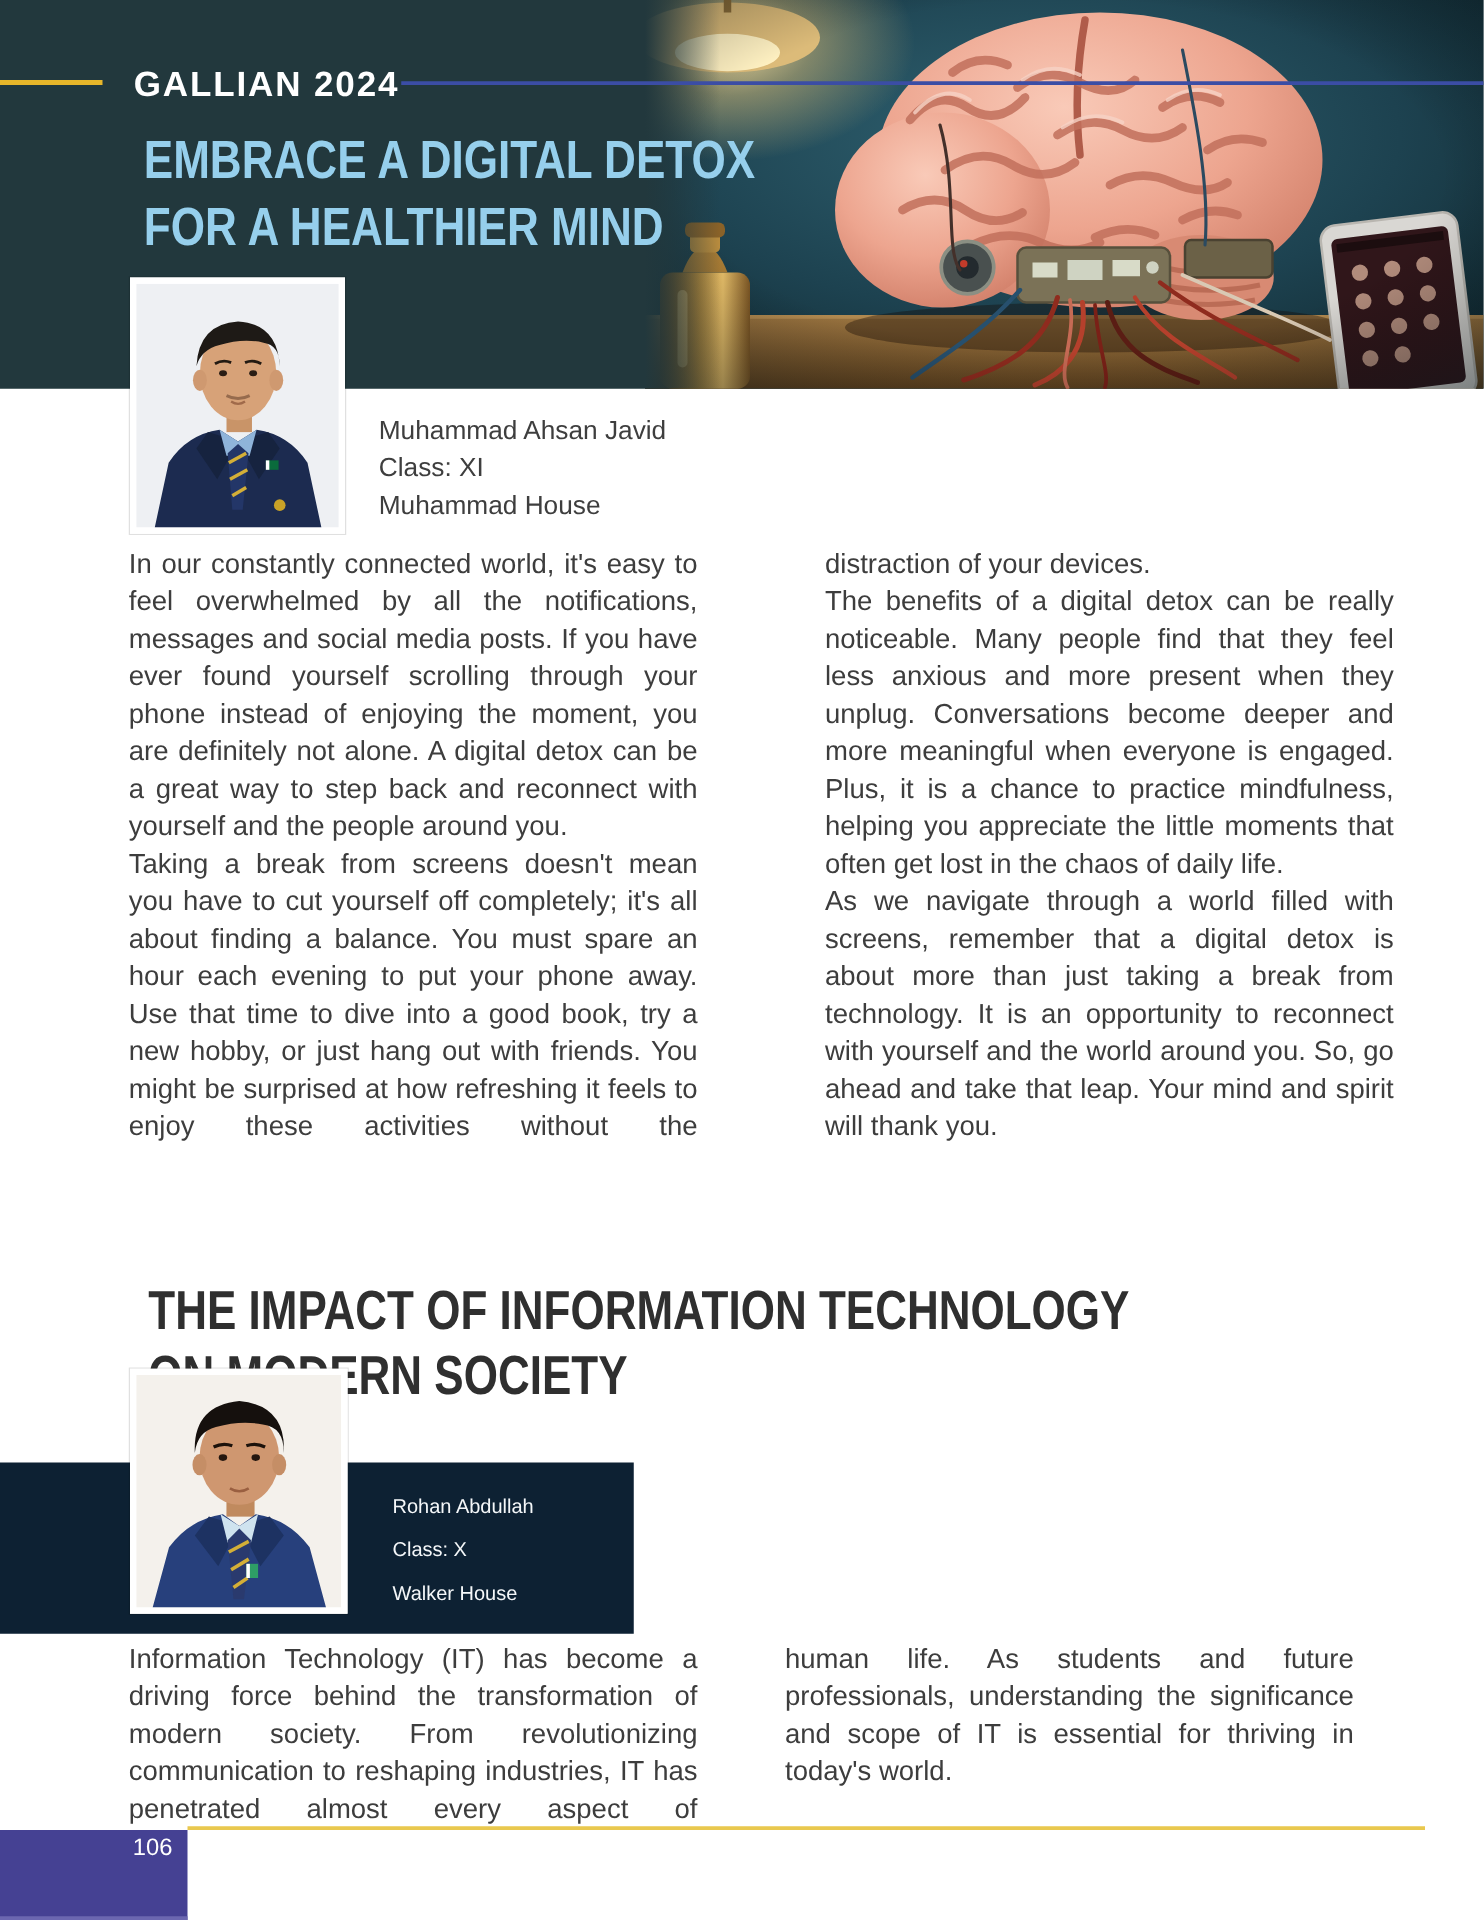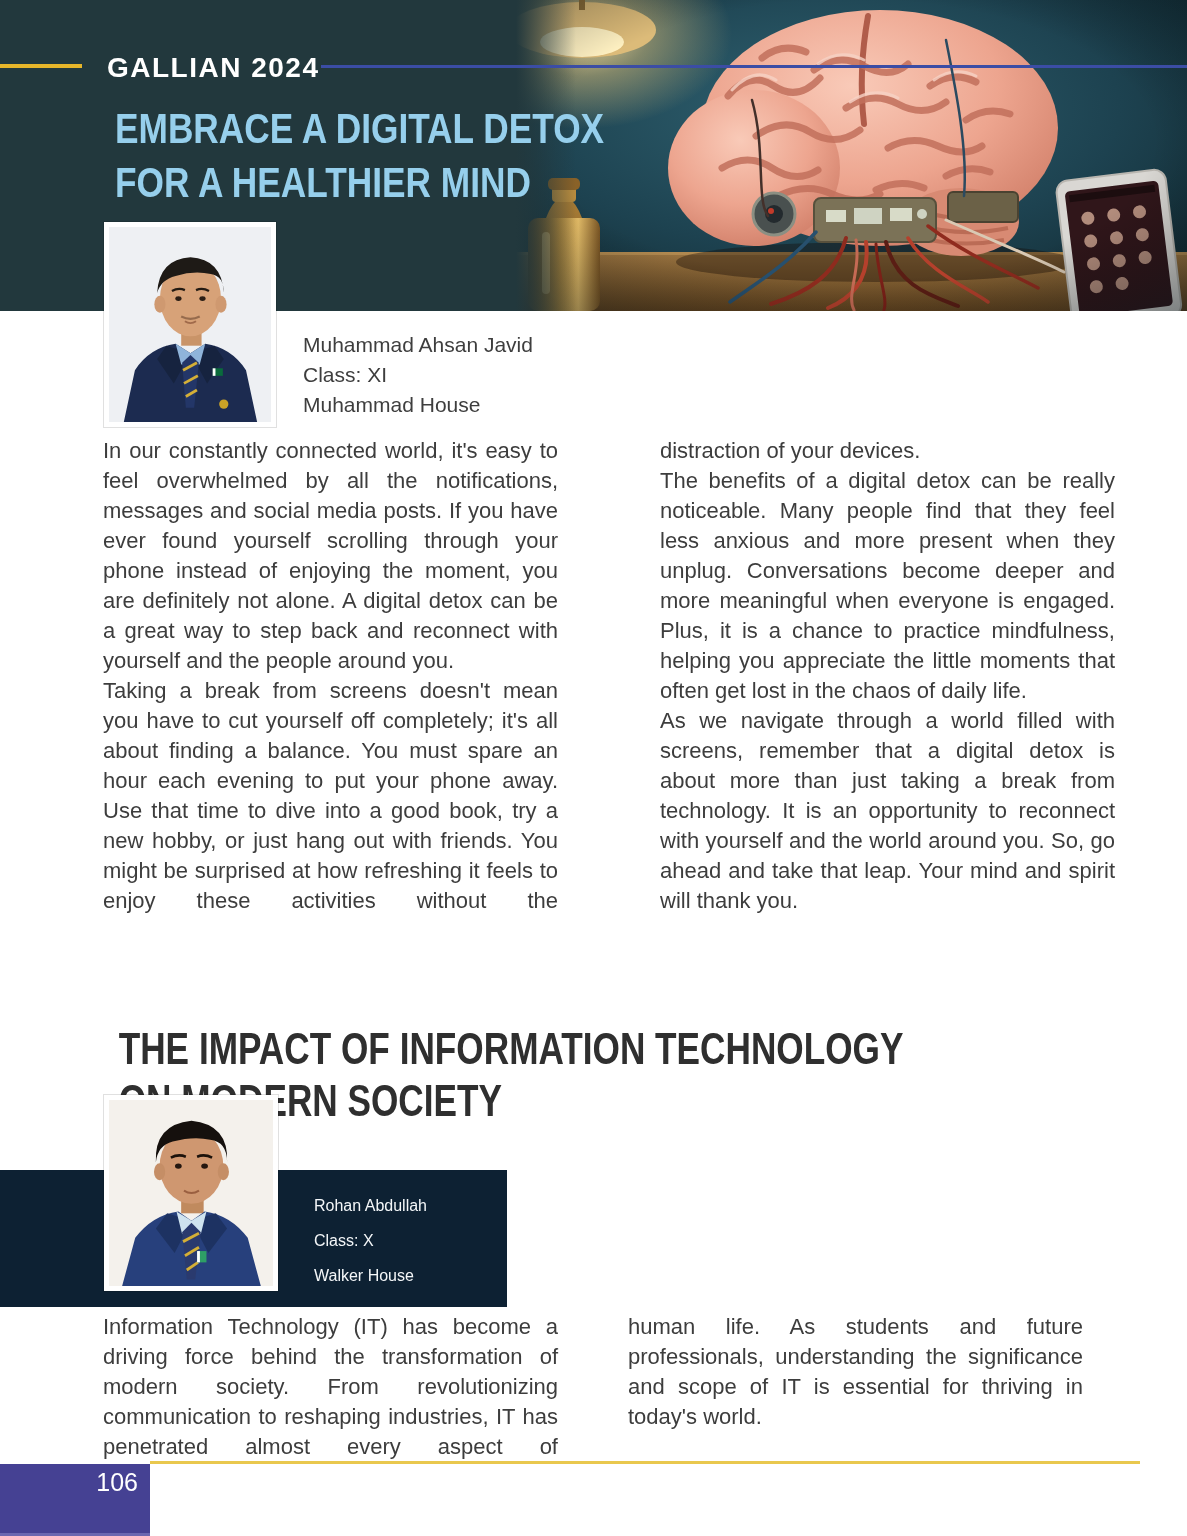--- a/index.html
+++ b/index.html
@@ -62,21 +62,21 @@
   .title2 .tline{
     display:block;color:var(--c-title-dark);font-weight:bold;font-size:44px;line-height:52px;
     white-space:nowrap;transform:scaleX(.80);transform-origin:center top;
   }
   .footer-rule{position:absolute;left:150px;top:1461px;width:990px;height:3px;background:var(--c-footer-gold);}
   .page-box{
     position:absolute;left:0;top:1464px;width:150px;height:72px;background:var(--c-page-box-purple);
     box-sizing:border-box;border-bottom:3px solid #6b67b0;
   }
   .page-num{
-    position:absolute;right:12px;top:4px;color:#ffffff;font-size:25px;
+    position:absolute;right:12px;top:4px;color:#ffffff;font-size:19px;
   }
 </style>
 </head>
 <body>
 
 <div class="page">
 
   <div class="hero-band"></div>
 
   <div class="hero-art">

